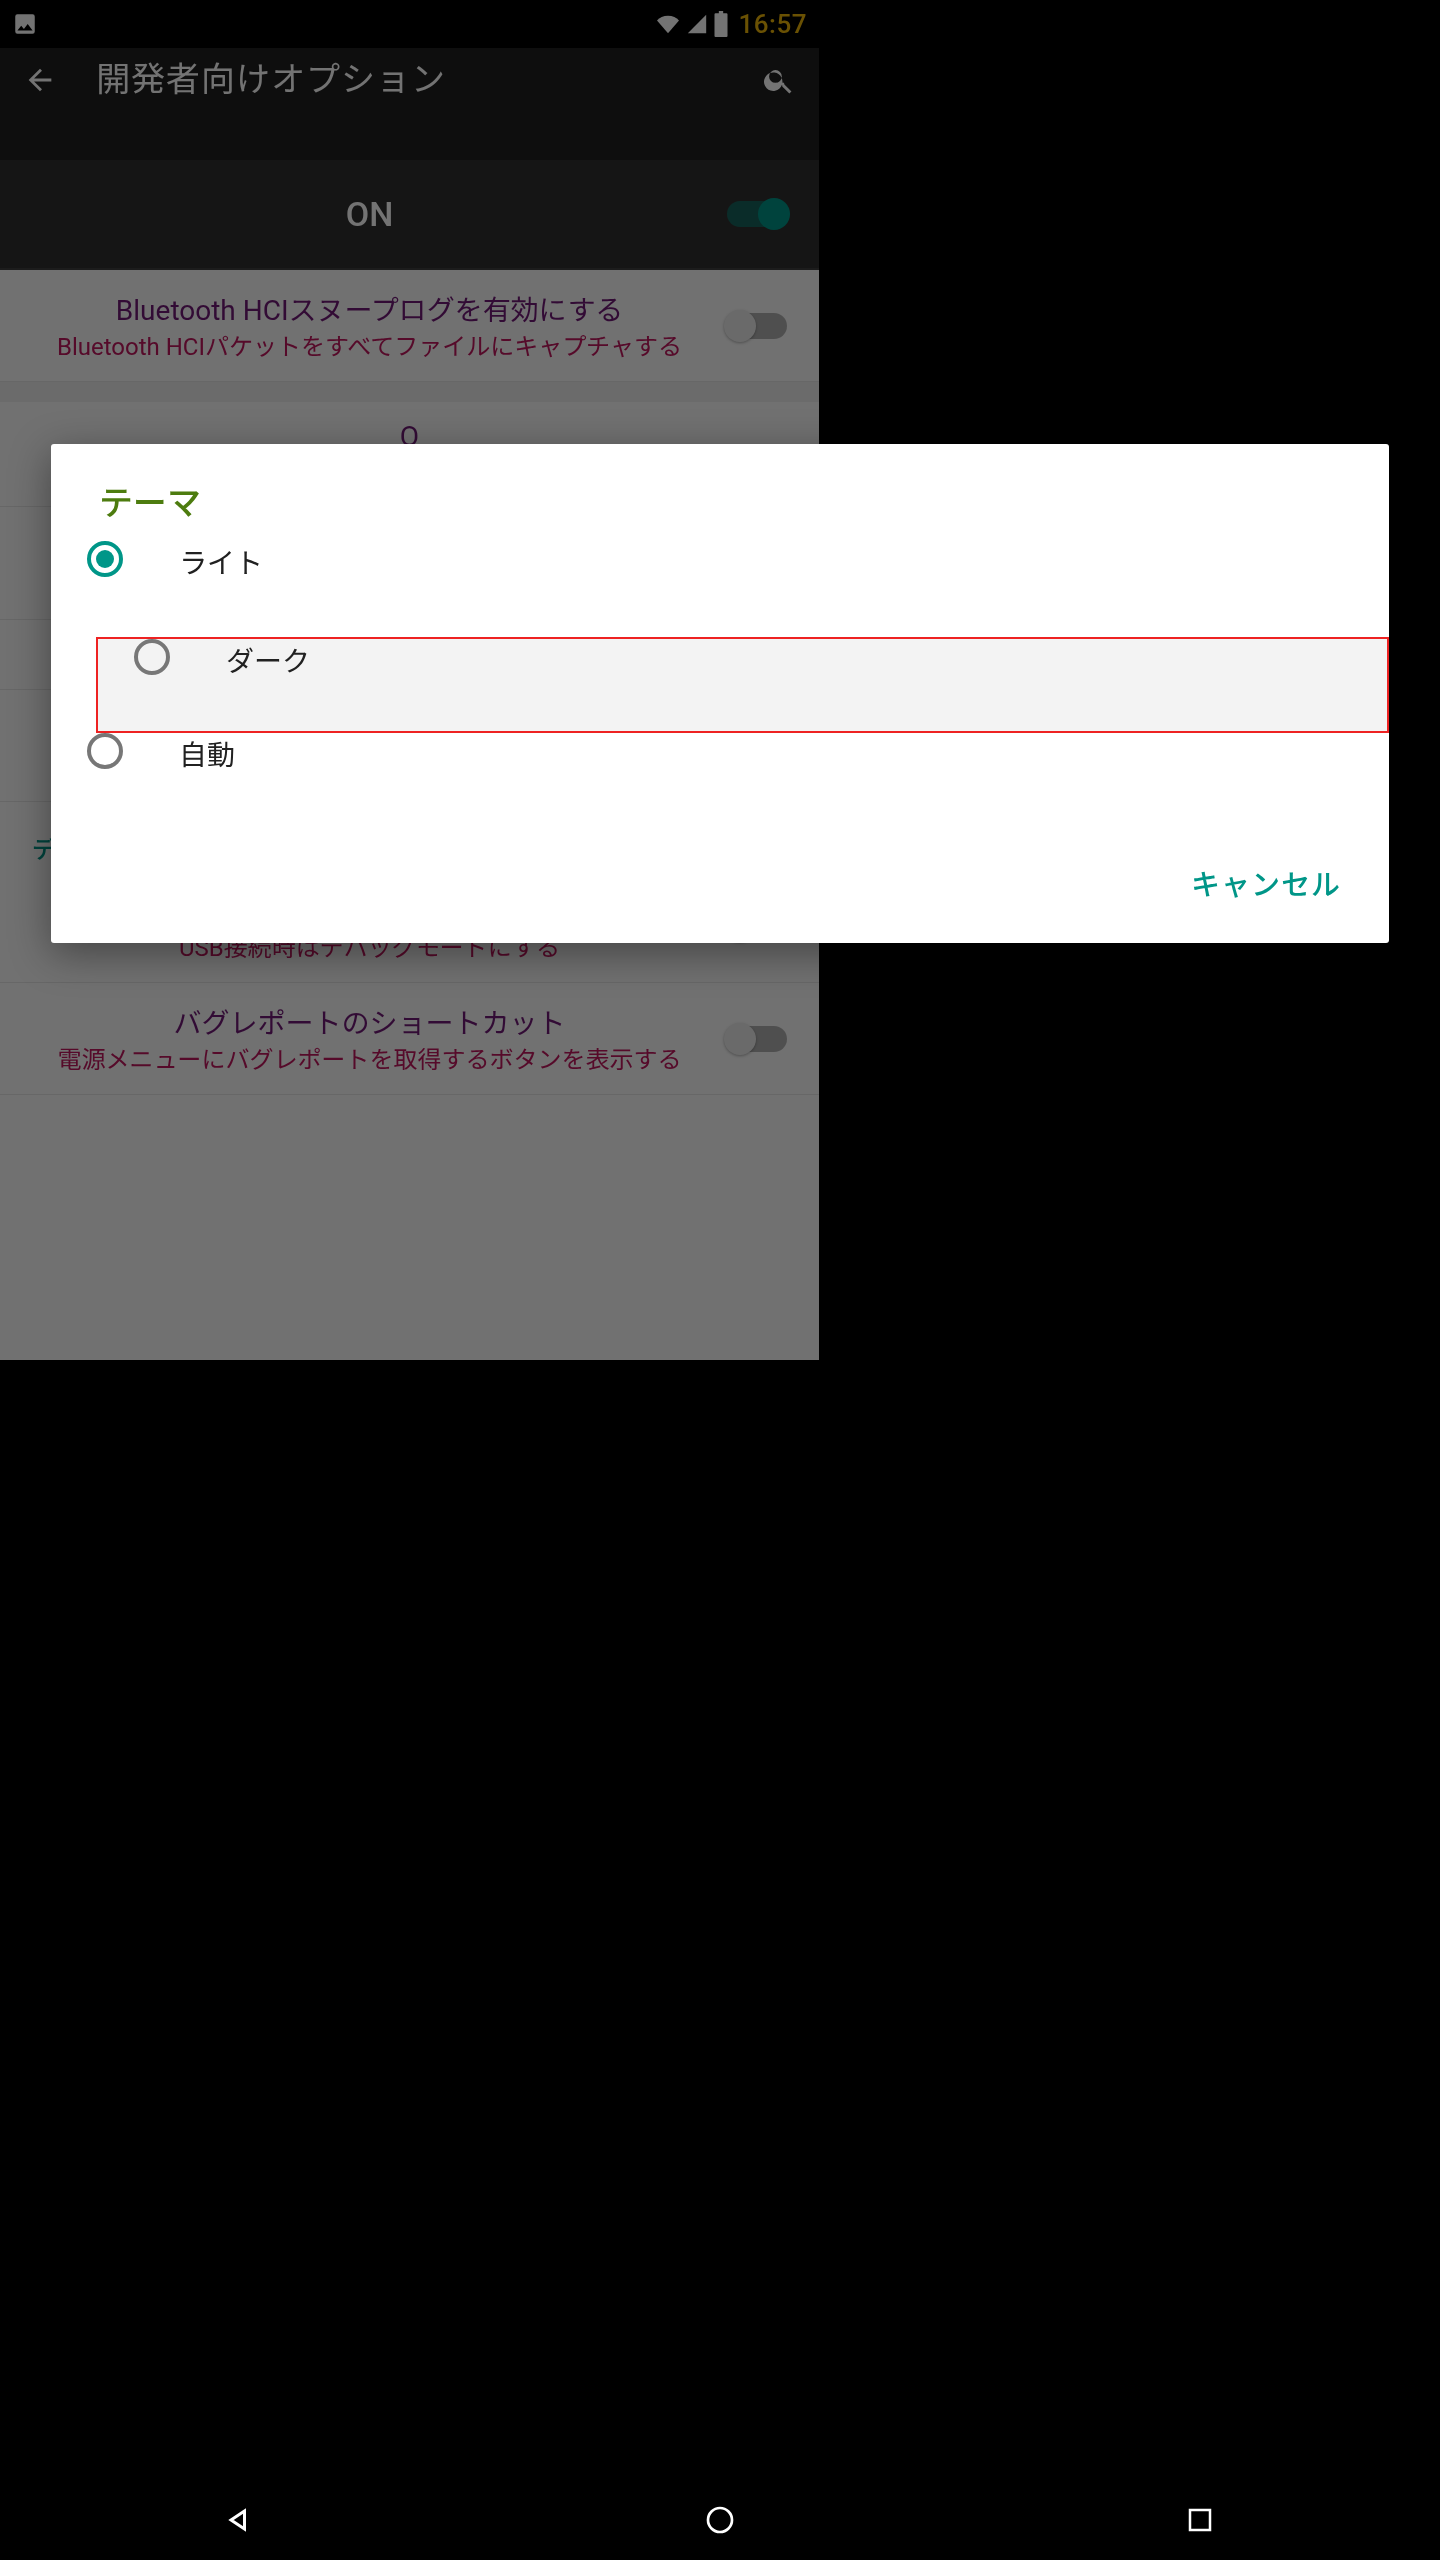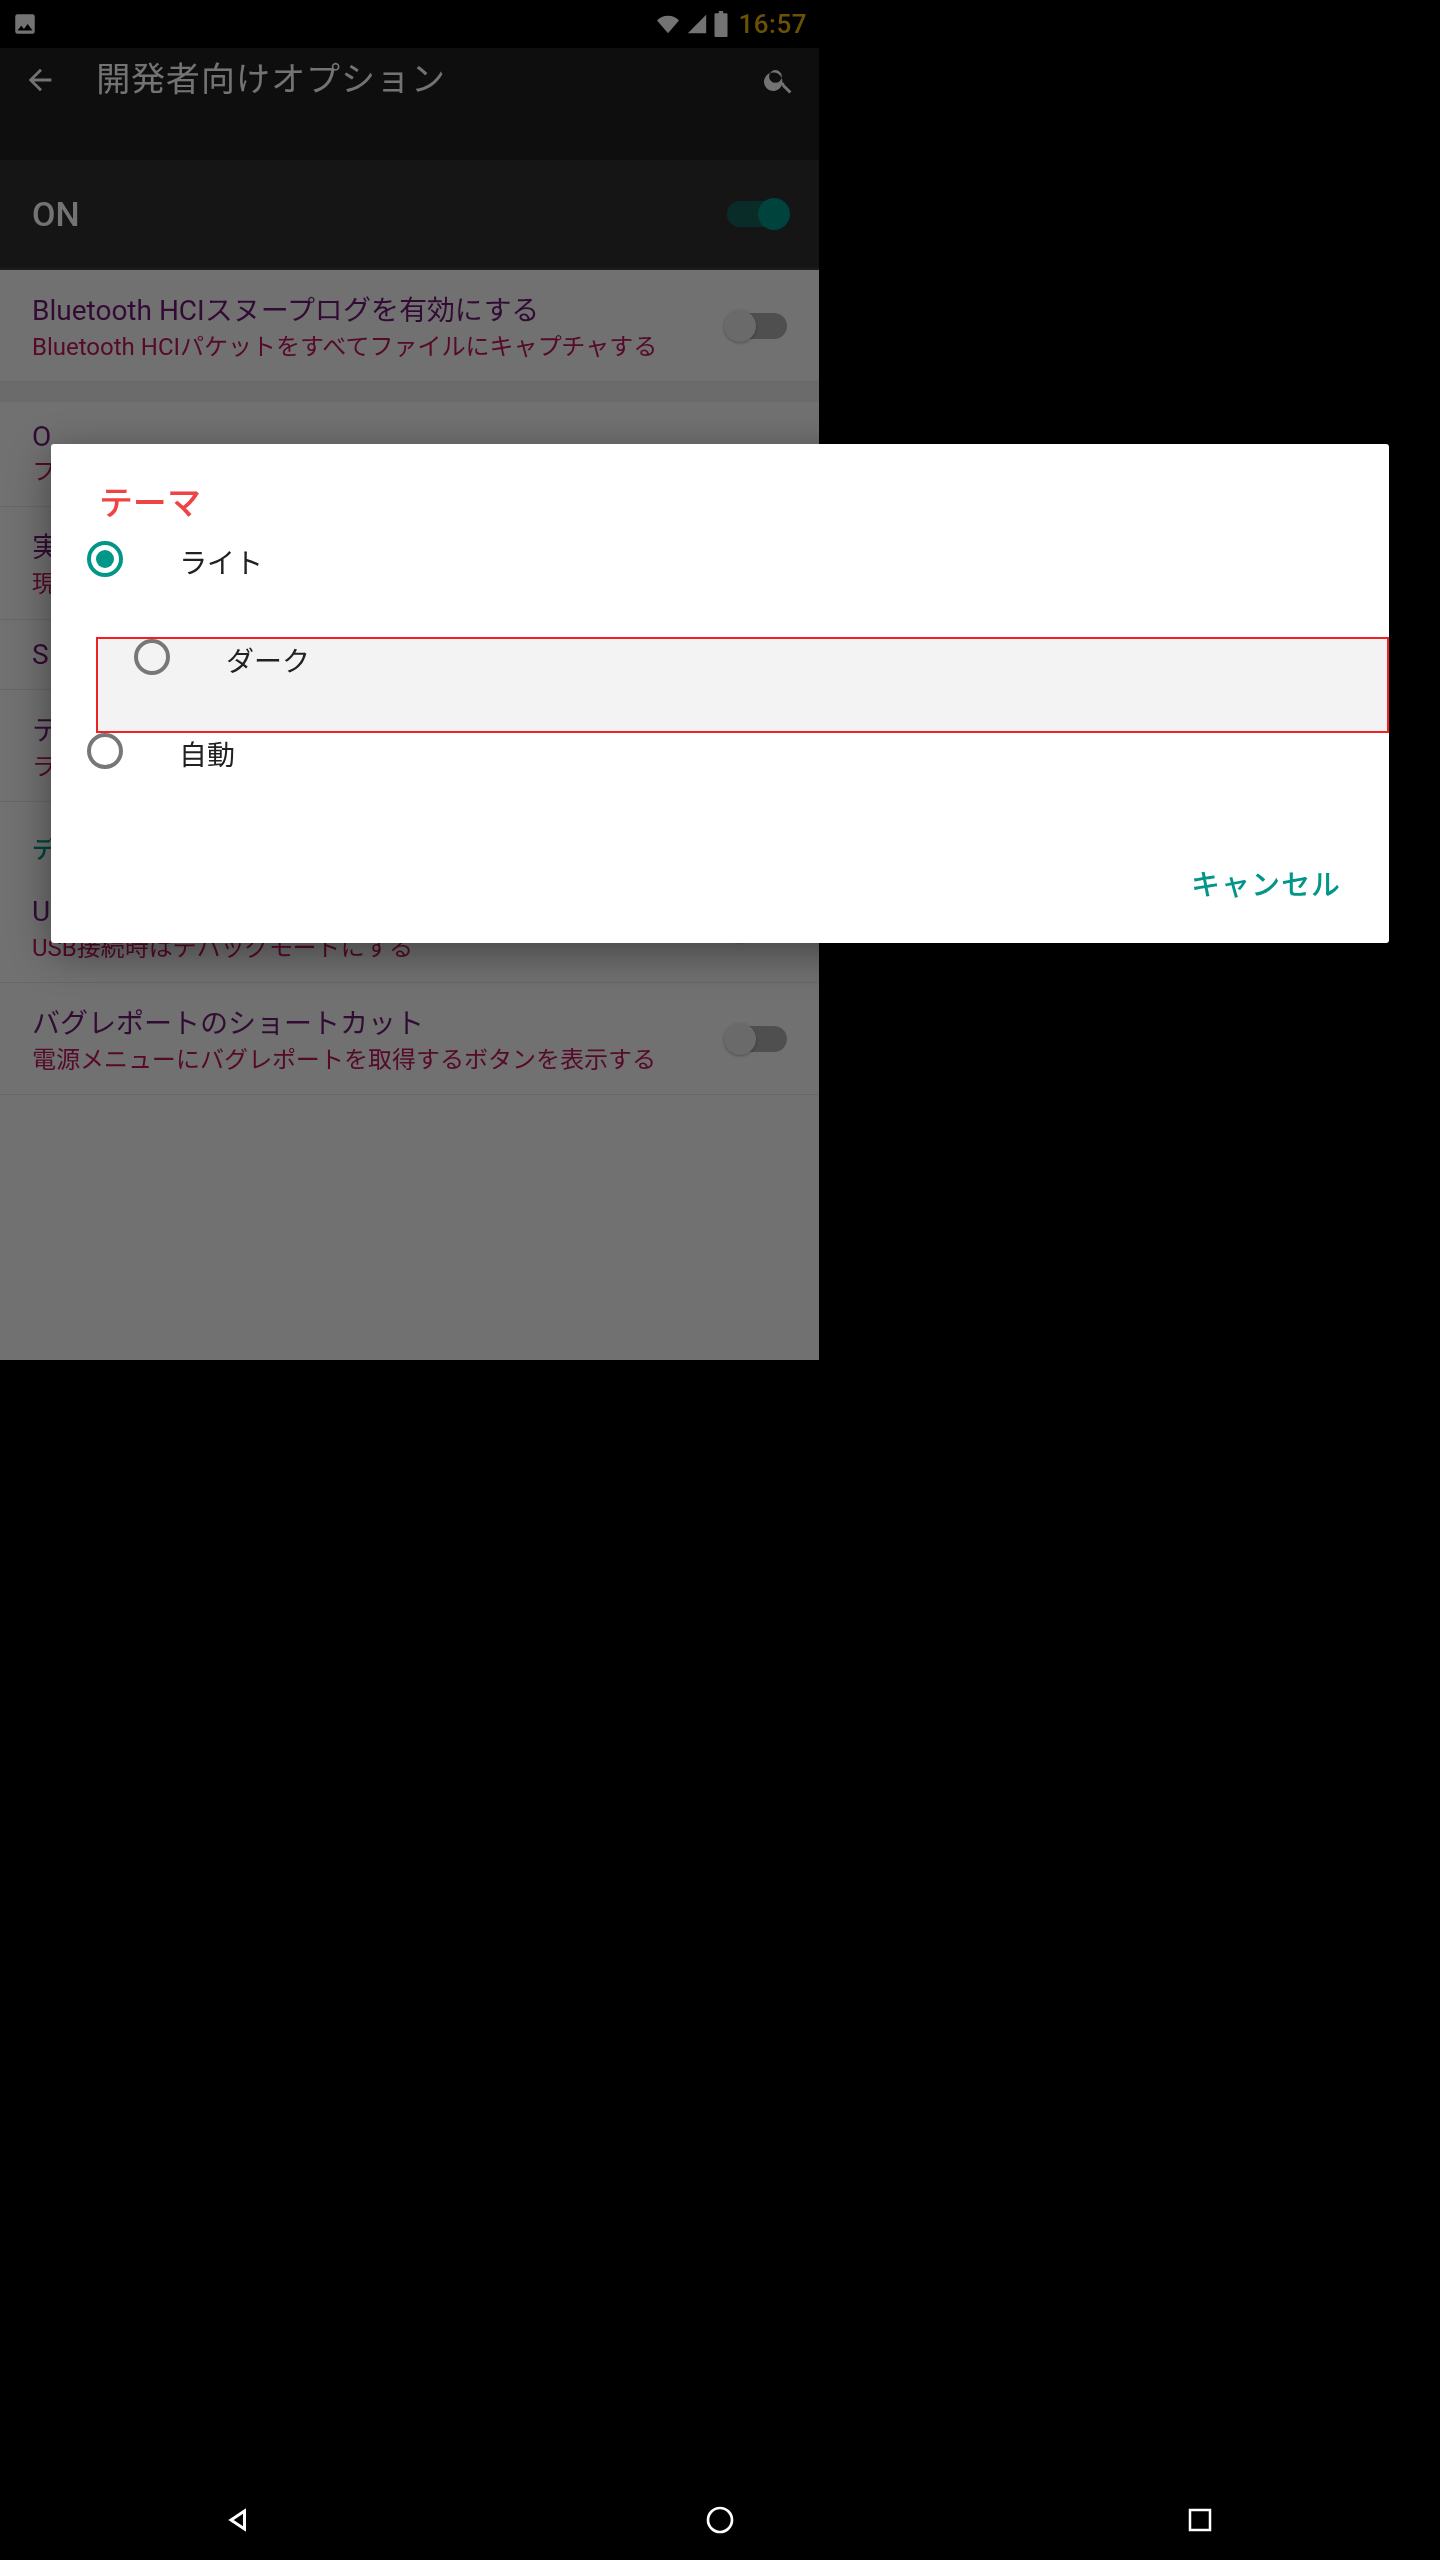--- a/index.html
+++ b/index.html
@@ -14,40 +14,40 @@
 
   
   .app-bar { height: 112px; background: #212121; display: flex; align-items: flex-start; padding: 4px 12px; gap: 28px; }
   .app-bar-title { flex: 1; color: #fff; font-size: 34px; font-weight: 400; letter-spacing: 1px;}
   .icon-btn { width: 56px; height: 56px; display: inline-flex; align-items: center; justify-content: center; color: #fff; }
 
   
   .content { background: #fafafa; height: calc(100% - 48px - 112px - 80px); overflow: hidden; }
   .row { display: flex; align-items: center; padding: 18px 32px; border-bottom: 1px solid #e4e4e4; gap: 20px; }
   .row-dark { background: #303030; border-bottom: 2px solid #3e3e3e; }
-  .row-text { flex: 1; }
+  .row-text { flex: 1; text-align: center; }
   .row-title { font-size: 28px; color: #701a75; }
   .row-sub { font-size: 24px; color: #be185d; margin-top: 4px; line-height: 1.3; }
   .row-dark .row-title { color: #fff; font-size: 34px; font-weight: 500; }
   .cat { padding: 28px 32px 6px; color: #009688; font-size: 24px; font-weight: 500; }
 
   
   .switch { width: 60px; height: 26px; border-radius: 13px; position: relative; flex: 0 0 auto; }
   .switch .knob { width: 32px; height: 32px; border-radius: 50%; position: absolute; top: -3px; }
   .switch.on { background: rgba(0,150,136,0.5); }
   .switch.on .knob { right: -3px; background: #009688; }
   .switch.off { background: #b0b0b0; }
   .switch.off .knob { left: -3px; background: #ececec; box-shadow: 0 1px 3px rgba(0,0,0,0.3); }
 
   
   .scrim { position: absolute; top: 0; left: 0; right: 0; bottom: 0; background: rgba(0,0,0,0.55); }
 
   
   .dialog { position: absolute; left: 51px; right: 51px; top: 444px; background: #fff; border-radius: 3px; box-shadow: 0 10px 40px rgba(0,0,0,0.4); }
-  .dialog-title { font-size: 34px; font-weight: 500; color: #ef4444; padding: 32px 48px 16px; }
+  .dialog-title { font-size: 34px; font-weight: 500; color: #4d7c0f; padding: 32px 48px 16px; }
   .dialog-list { }
   .dialog-item { display: flex; align-items: flex-start; height: 96px; padding: 0 36px; gap: 56px; font-size: 28px; color: #212121; }
   .dialog-item.highlight { border: 2px solid #ee2222; background: #f3f3f3; margin-left: 45px; }
   .radio { width: 36px; height: 36px; border-radius: 50%; border: 4px solid #777; display:inline-flex; align-items:center; justify-content:center; flex: 0 0 auto;}
   .radio.sel { border-color: #009688; }
   .radio.sel::after { content:""; width:18px; height:18px; border-radius:50%; background:#009688; }
   .dialog-actions { display: flex; justify-content: flex-end; padding: 20px 32px 28px; }
   .dialog-btn { color: #009688; font-size: 29px; font-weight: 500; padding: 12px 16px; letter-spacing: 1px;}
 
   

